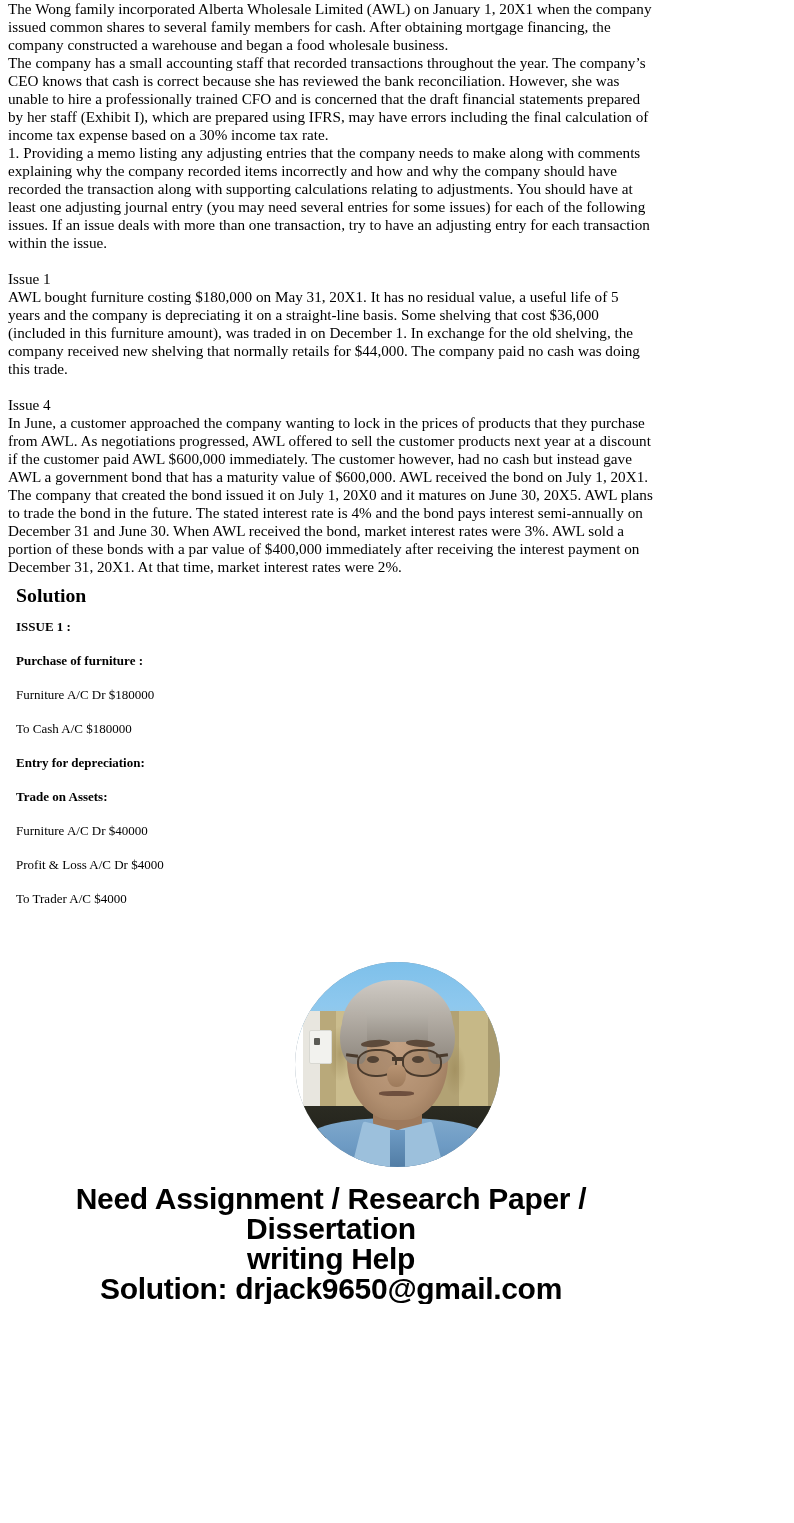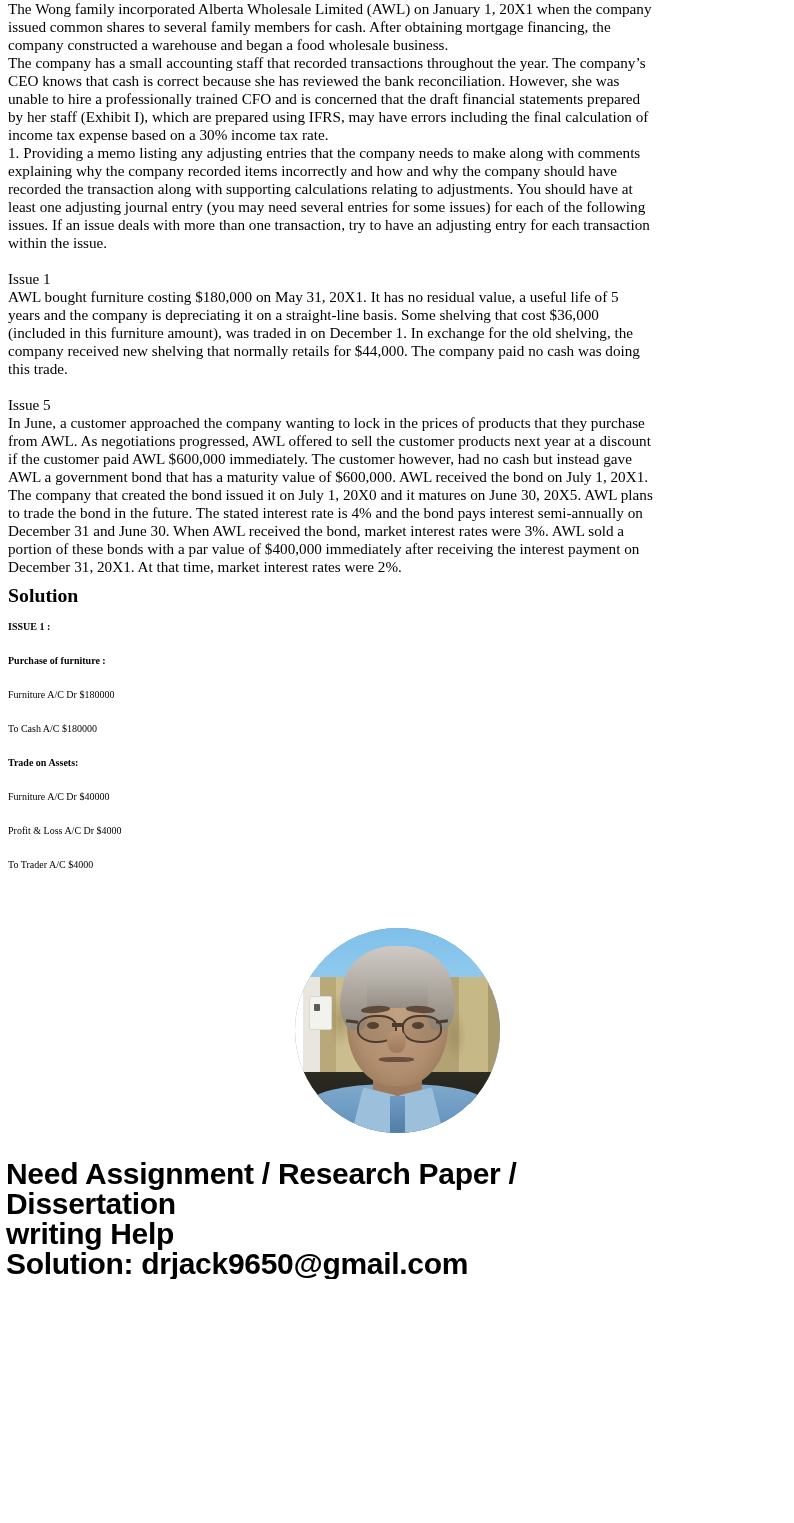--- a/index.html
+++ b/index.html
@@ -34,35 +34,35 @@
   .prob-block p {
     margin: 0;
     padding: 0;
   }
   .spacer-line {
     height: 18px;
   }
 
   
   .solution-wrap {
-    padding: 0 8px;
+    padding: 0 16px;
     margin-top: 8px;
   }
   h2.solution-title {
     font-family: "Liberation Serif", "DejaVu Serif", serif;
     font-size: 19.8px;
     font-weight: bold;
     margin: 0 0 12px 0;
     padding: 0;
     line-height: 22px;
     color: #000;
   }
   .sol-line {
     font-family: "Liberation Serif", "DejaVu Serif", serif;
-    font-size: 10px;
+    font-size: 13px;
     line-height: 17px;
     margin: 0 0 17px 0;
     padding: 0;
     color: #000;
   }
   .sol-line.bold {
     font-weight: bold;
   }
 
   
@@ -236,23 +236,23 @@
     border-radius: 38% 38% 50% 50%;
   }
   .av-mouth {
     left: 41%; top: 63%; width: 17%; height: 2.4%;
     background: #6e4f3e;
     border-radius: 40%;
   }
 
   
   .promo {
-    text-align: left;
+    text-align: center;
     padding: 0 6px;
-    margin-top: 21px;
+    margin-top: 12px;
   }
   .promo-line {
     font-family: "Liberation Sans Narrow", "Liberation Sans", "DejaVu Sans", sans-serif;
     font-weight: bold;
     font-size: 30px;
     line-height: 30px;
     letter-spacing: -0.3px;
     color: #000;
     margin: 0;
     padding: 0;
@@ -270,31 +270,32 @@
     <p>The company has a small accounting staff that recorded transactions throughout the year. The company’s CEO knows that cash is correct because she has reviewed the bank reconciliation. However, she was unable to hire a professionally trained CFO and is concerned that the draft financial statements prepared by her staff (Exhibit I), which are prepared using IFRS, may have errors including the final calculation of income tax expense based on a 30% income tax rate.</p>
     <p>1. Providing a memo listing any adjusting entries that the company needs to make along with comments explaining why the company recorded items incorrectly and how and why the company should have recorded the transaction along with supporting calculations relating to adjustments. You should have at least one adjusting journal entry (you may need several entries for some issues) for each of the following issues. If an issue deals with more than one transaction, try to have an adjusting entry for each transaction within the issue.</p>
 
     <div class="spacer-line"></div>
 
     <p>Issue 1</p>
     <p>AWL bought furniture costing $180,000 on May 31, 20X1. It has no residual value, a useful life of 5 years and the company is depreciating it on a straight-line basis. Some shelving that cost $36,000 (included in this furniture amount), was traded in on December 1. In exchange for the old shelving, the company received new shelving that normally retails for $44,000. The company paid no cash was doing this trade.</p>
 
     <div class="spacer-line"></div>
 
-    <p>Issue 5</p>
+    <p>Issue 4</p>
     <p>In June, a customer approached the company wanting to lock in the prices of products that they purchase from AWL. As negotiations progressed, AWL offered to sell the customer products next year at a discount if the customer paid AWL $600,000 immediately. The customer however, had no cash but instead gave AWL a government bond that has a maturity value of $600,000. AWL received the bond on July 1, 20X1. The company that created the bond issued it on July 1, 20X0 and it matures on June 30, 20X5. AWL plans to trade the bond in the future. The stated interest rate is 4% and the bond pays interest semi-annually on December 31 and June 30. When AWL received the bond, market interest rates were 3%. AWL sold a portion of these bonds with a par value of $400,000 immediately after receiving the interest payment on December 31, 20X1. At that time, market interest rates were 2%.</p>
   </div>
 
   <div class="solution-wrap">
     <h2 class="solution-title">Solution</h2>
 
     <p class="sol-line bold">ISSUE 1 :</p>
     <p class="sol-line bold">Purchase of furniture :</p>
     <p class="sol-line">Furniture A/C Dr $180000</p>
     <p class="sol-line">To Cash A/C $180000</p>
+    <p class="sol-line bold">Entry for depreciation:</p>
     <p class="sol-line bold">Trade on Assets:</p>
     <p class="sol-line">Furniture A/C Dr $40000</p>
     <p class="sol-line">Profit &amp; Loss A/C Dr $4000</p>
     <p class="sol-line">To Trader A/C $4000</p>
   </div>
 
   <div class="avatar-area">
     <div class="avatar">
       <div class="av-layer av-sky"></div>
       <div class="av-layer av-wall"></div>

